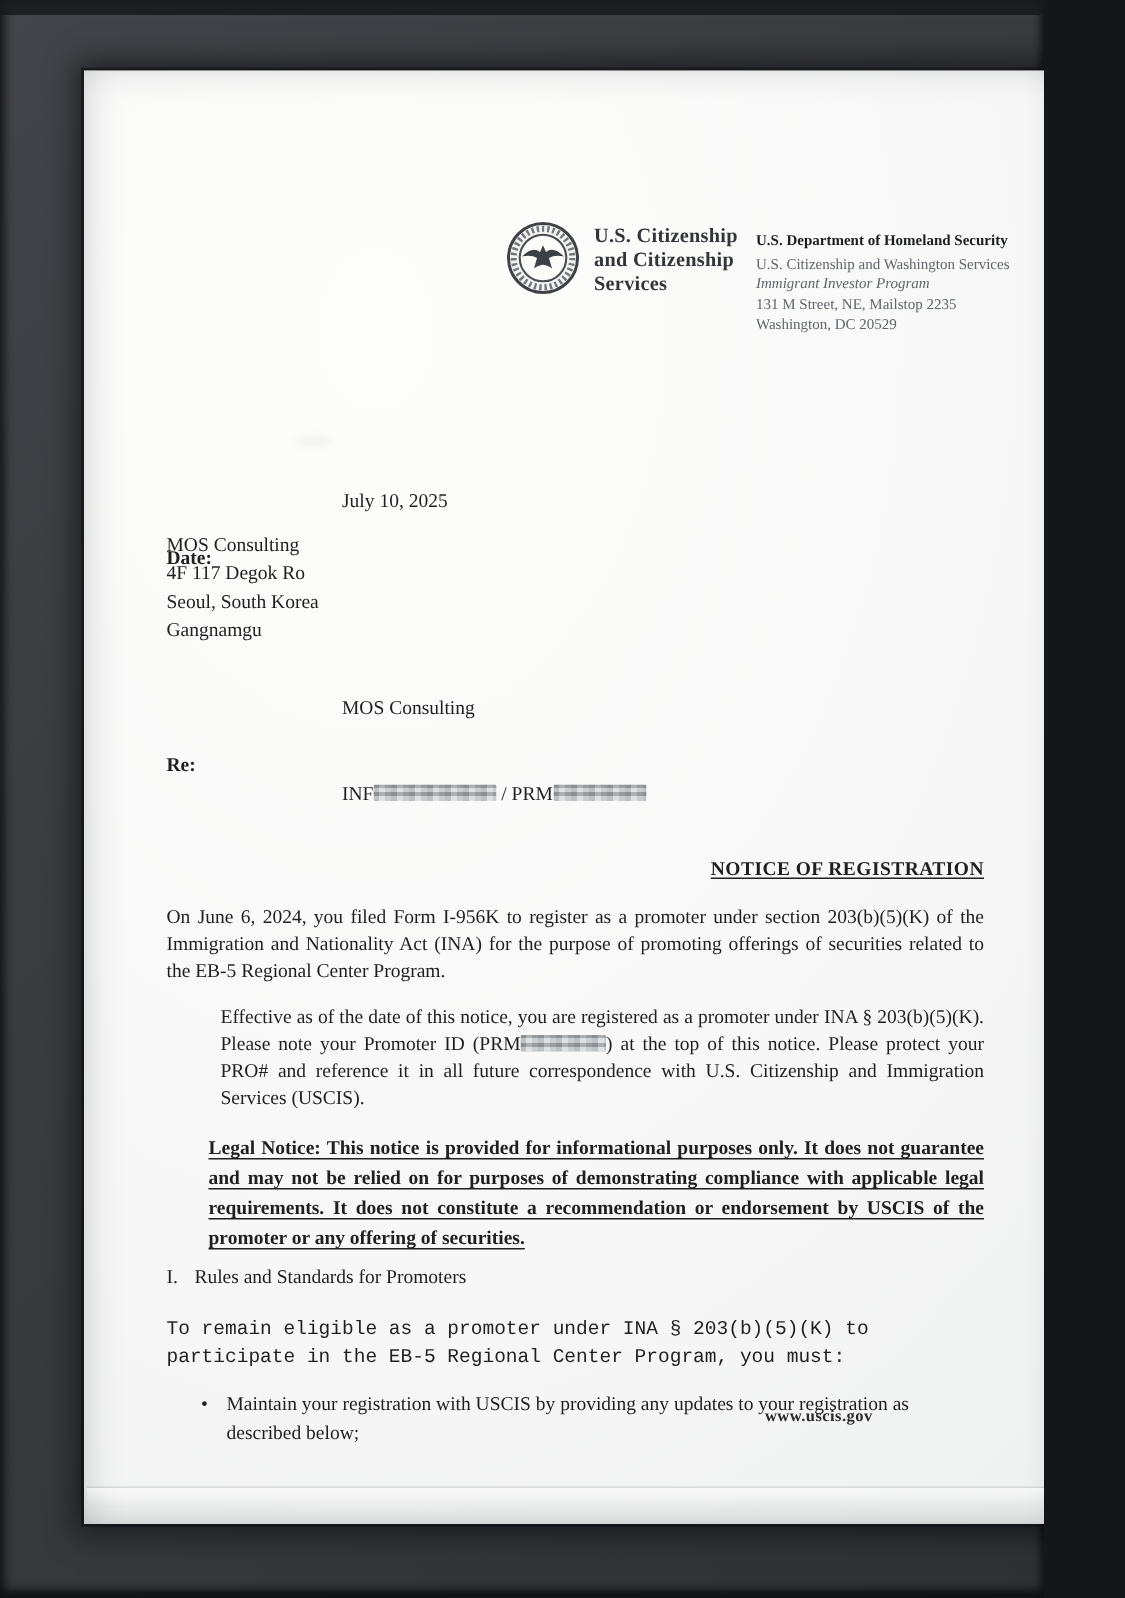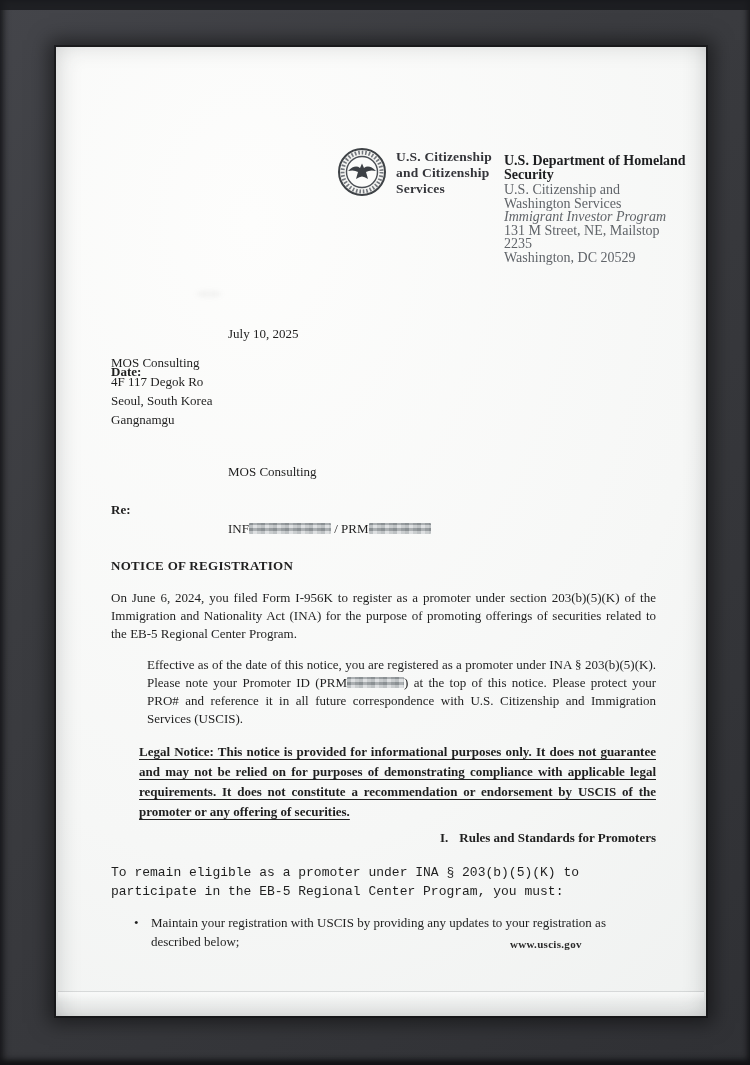--- a/index.html
+++ b/index.html
@@ -1,17 +1,17 @@
 <!DOCTYPE html>
 <html><head>
 <meta charset="utf-8">
 <style>
   html,body { margin:0; padding:0; background:#151618; }
   .scene {
-    position:relative; width:750px; height:1065px; overflow:hidden;
+    position:relative; width:696px; height:1065px; overflow:hidden;
     background:linear-gradient(135deg,#44454a 0%,#3b3c40 35%,#343539 78%,#303135 100%);
     box-shadow: inset 0 10px 0 rgba(24,25,28,.85),
                 inset 4px 0 6px rgba(18,19,21,.6),
                 inset -3px 0 5px rgba(18,19,21,.55),
                 inset 0 -5px 6px rgba(10,11,12,.8);
     font-family:"Liberation Serif","DejaVu Serif",serif;
   }
   .paper {
     position:absolute; left:56px; top:47px; width:650px; height:969px;
     background:radial-gradient(130% 120% at 30% 18%, #fdfdfc 0%, #f6f7f6 55%, #eff1f0 88%, #e9ebea 100%);
@@ -26,39 +26,39 @@
     background:linear-gradient(180deg, rgba(255,255,255,.5), rgba(255,255,255,0));
     pointer-events:none;
   }
   .smudge { position:absolute; left:140px; top:243px; width:26px; height:8px; border-radius:50%;
     background:rgba(90,95,100,.05); filter:blur(2px); }
 
   
   .seal { position:absolute; left:281px; top:100px; width:50px; height:50px; }
   .brand { position:absolute; left:340px; top:102px; font-size:13.5px; line-height:16px;
     font-weight:600; color:#34353a; letter-spacing:.2px; }
-  .dept { position:absolute; left:448px; top:107px; width:185px; font-size:14px; line-height:13.5px; }
+  .dept { position:absolute; left:448px; top:107px; width:185px; font-size:10px; line-height:13.5px; }
   .dept .t { font-weight:bold; color:#1d1e20; margin-bottom:2px; }
   .dept .l { color:#606469; }
   .dept .it { font-style:italic; }
 
   
   .flow { position:absolute; left:55px; top:278px; width:545px; font-size:13px; color:#1f1f1f; }
   .row { display:flex; }
   .lab { font-weight:bold; width:117px; flex:0 0 117px;margin-top:38px; }
   .date-row { height:18px; line-height:18px; }
   .recipient { margin-top:10px; line-height:19px; }
   .re-block { margin-top:33px; line-height:19px; }
-  .doc-title { margin-top:0; text-align:left; font-weight:bold; letter-spacing:.3px;
-    text-underline-offset:2px; height:18px; line-height:18px; }
+  .doc-title { margin-top:13px; text-align:right; font-weight:bold; letter-spacing:.3px;
+    text-decoration:underline; text-underline-offset:2px; height:18px; line-height:18px; }
   .p { line-height:18px; text-align:justify; }
   .p1 { margin-top:14px; } .p2 { margin-top:13px;margin-left:36px; }
   .legal { margin-top:14px; line-height:20px; text-align:justify; font-weight:bold;
     text-decoration:underline; text-underline-offset:2.5px;margin-left:28px; }
-  .sect { margin-top:7px; text-align:right; font-weight:bold; height:18px; line-height:18px; }
+  .sect { margin-top:7px; text-align:left; font-weight:normal; height:18px; line-height:18px; }
   .sect .num { margin-right:11px; }
   .p3 { margin-top:16px; line-height:19px;font-family:Liberation Mono, monospace; }
   .bullet-row { margin-top:12px; display:flex; line-height:19px; }
   .bullet-dot { flex:0 0 17px; margin-left:23px; text-align:left; }
   .bullet-text { flex:1; padding-right:2px; }
 
   .redact { display:inline-block; height:11px; vertical-align:-1px; border-radius:1px;
     background-image:
       repeating-linear-gradient(0deg, rgba(255,255,255,.35) 0 3px, rgba(110,115,118,.35) 3px 6px),
       repeating-linear-gradient(90deg, #9aa0a3 0 4px, #ccd0d2 4px 8px, #aeb3b6 8px 12px);

